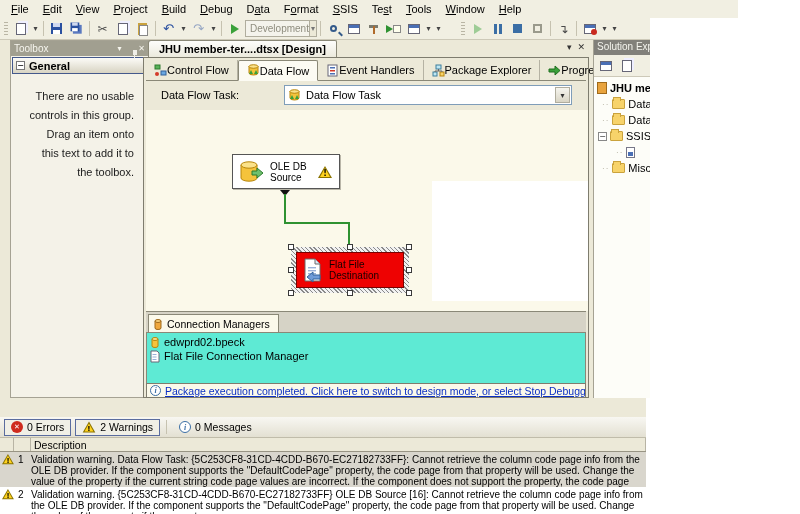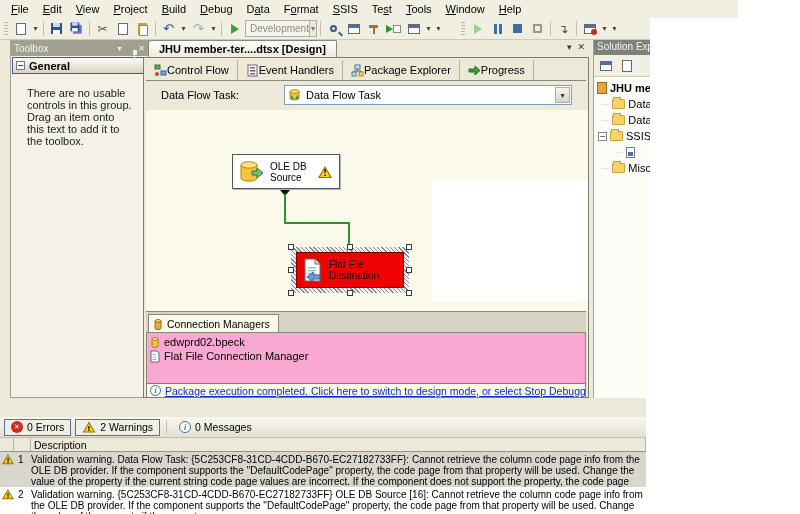--- a/index.html
+++ b/index.html
@@ -54,21 +54,21 @@
   .toolbox{position:absolute;left:0;top:40px;width:141px;height:358px;background:#f4f2e8;border:1px solid #a5a293;margin-left:10px;}
   .tw-title{height:15px;background:#a19f90;color:#f6f5ee;font-size:10px;display:flex;align-items:center;padding:0 3px;}
   .tw-title .sp{flex:1;}
   .tw-ctl{width:11px;text-align:center;font-size:8px;color:#f6f5ee;}
   .pin{position:relative;width:8px;height:10px;}
   .pin::before{content:"";position:absolute;left:2px;top:1px;width:4px;height:5px;background:#f0efe8;}
   .pin::after{content:"";position:absolute;left:3px;top:6px;width:1px;height:4px;background:#f0efe8;}
   .group-hdr{height:17px;margin:1px;background:linear-gradient(#fcfbf7,#d8d4c3);border:1px solid #44598c;
              display:flex;align-items:center;gap:4px;padding:0 3px;font-weight:bold;}
   .mbox{width:9px;height:9px;background:#fff;border:1px solid #777;font-size:8px;line-height:7px;text-align:center;color:#333;}
-  .tb-empty{padding:12px 16px;text-align:left;line-height:12px;color:#1c1c1c;}
+  .tb-empty{padding:12px 16px;text-align:right;line-height:19px;color:#1c1c1c;}
 
   
   .docwell{position:absolute;left:143px;top:40px;width:448px;height:358px;}
   .file-tab{position:absolute;left:5px;top:0;height:17px;padding:2px 10px 0 10px;background:linear-gradient(#fdfdfb,#eceadd);
             border:1px solid #8a8877;border-bottom:none;font-weight:bold;border-radius:3px 2px 0 0;}
   .doc-ctls{position:absolute;right:6px;top:2px;display:flex;gap:6px;align-items:center;}
   .doc-ctl{font-size:9px;color:#333;}
   .doc-panel{position:absolute;left:0;top:17px;width:446px;height:341px;background:#ece9d8;border:1px solid #7e7c6e;}
   .itabs{position:absolute;left:2px;top:2px;right:2px;height:21px;display:flex;align-items:flex-end;border-bottom:1px solid #8a8877;}
   .itab{display:flex;align-items:center;padding:3px 8px;height:20px;border-right:1px solid #b5b2a3;white-space:nowrap;}
@@ -96,21 +96,21 @@
   .dest-frame{position:absolute;left:145px;top:137px;width:118px;height:46px;
               background:repeating-linear-gradient(45deg,#8a8a8a 0 1px,#f2f2f2 1px 3px);}
   .dest-inner{position:absolute;inset:5px;background:#ee0202;border:1px solid #7a0000;display:flex;align-items:center;gap:6px;padding-left:6px;}
   .dest-text{font-size:10px;line-height:11px;color:#1a0000;}
   .hnd{position:absolute;width:6px;height:6px;background:#fff;border:1px solid #3a3a3a;}
 
   
   .cm-strip{position:absolute;left:2px;top:253px;right:2px;height:21px;background:#d6d3c6;border-top:1px solid #8a8877;}
   .cm-tab{position:absolute;left:2px;top:2px;height:19px;background:#fbf9ea;border:1px solid #8a8877;border-bottom:none;
           display:flex;align-items:center;gap:4px;padding:0 8px 0 4px;font-size:10.5px;}
-  .cm-list{position:absolute;left:2px;top:274px;right:2px;height:54px;background:#f9a8d4;border:1px solid #8a8877;padding:2px 3px;}
+  .cm-list{position:absolute;left:2px;top:274px;right:2px;height:54px;background:#5eead4;border:1px solid #8a8877;padding:2px 3px;}
   .cm-item{display:flex;align-items:center;gap:4px;height:14px;}
   .link-bar{position:absolute;left:2px;top:325px;right:2px;height:15px;background:#fbf9ea;border:1px solid #7e7c6e;
             display:flex;align-items:center;gap:4px;padding:0 3px;overflow:hidden;}
   .infico{width:11px;height:11px;border-radius:50%;border:1px solid #3b6ea5;color:#3b6ea5;background:#fff;flex:none;
           font:italic bold 8px/10px "Liberation Serif",serif;text-align:center;}
   .status-link{color:#0b2fc4;text-decoration:underline;white-space:nowrap;font-size:10.5px;}
 
   
   .solexp{position:absolute;left:593px;top:40px;width:57px;height:358px;overflow:hidden;background:#fdfdf8;border-left:1px solid #a5a293;}
   .se-title{height:15px;background:#81807a;color:#f4f4ee;font-size:10px;padding:1px 3px;white-space:nowrap;}
@@ -286,20 +286,31 @@
       <div class="itabs">
         <div class="itab">
           <span class="ticon">
             <svg class="icon-svg" width="13" height="13">
                 <rect x="1" y="1" width="5" height="4" fill="#58b158" stroke="#2e7d2e" stroke-width="1"></rect>
                 <rect x="7" y="7" width="5" height="4" fill="#6aa7e0" stroke="#33629c" stroke-width="1"></rect>
                 <circle cx="3" cy="10" r="2" fill="#d43a2a"></circle>
               </svg>
           </span>
           <span>Control Flow</span>
+        </div>
+        <div class="itab active">
+          <span class="ticon">
+            <svg class="icon-svg" width="13" height="13">
+                <path d="M2 2 v7 a4.5 2 0 0 0 9 0 V2" fill="#f5c33c" stroke="#b8860b"></path>
+                <ellipse cx="6.5" cy="2.5" rx="4.5" ry="1.8" fill="#fbe28a" stroke="#b8860b"></ellipse>
+                <path d="M4 6 l2 4 h-4z" fill="#3aa13a"></path>
+                <path d="M9 6 l2 4 h-4z" fill="#3aa13a"></path>
+              </svg>
+          </span>
+          <span>Data Flow</span>
         </div>
         <div class="itab">
           <span class="ticon">
             <svg class="icon-svg" width="13" height="13">
                 <rect x="2" y="1" width="9" height="11" fill="#fff" stroke="#667"></rect>
                 <rect x="4" y="3" width="5" height="1.5" fill="#4a6fb5"></rect>
                 <rect x="4" y="6" width="5" height="1.5" fill="#d43a2a"></rect>
                 <rect x="4" y="9" width="5" height="1.5" fill="#4a6fb5"></rect>
               </svg>
           </span>

